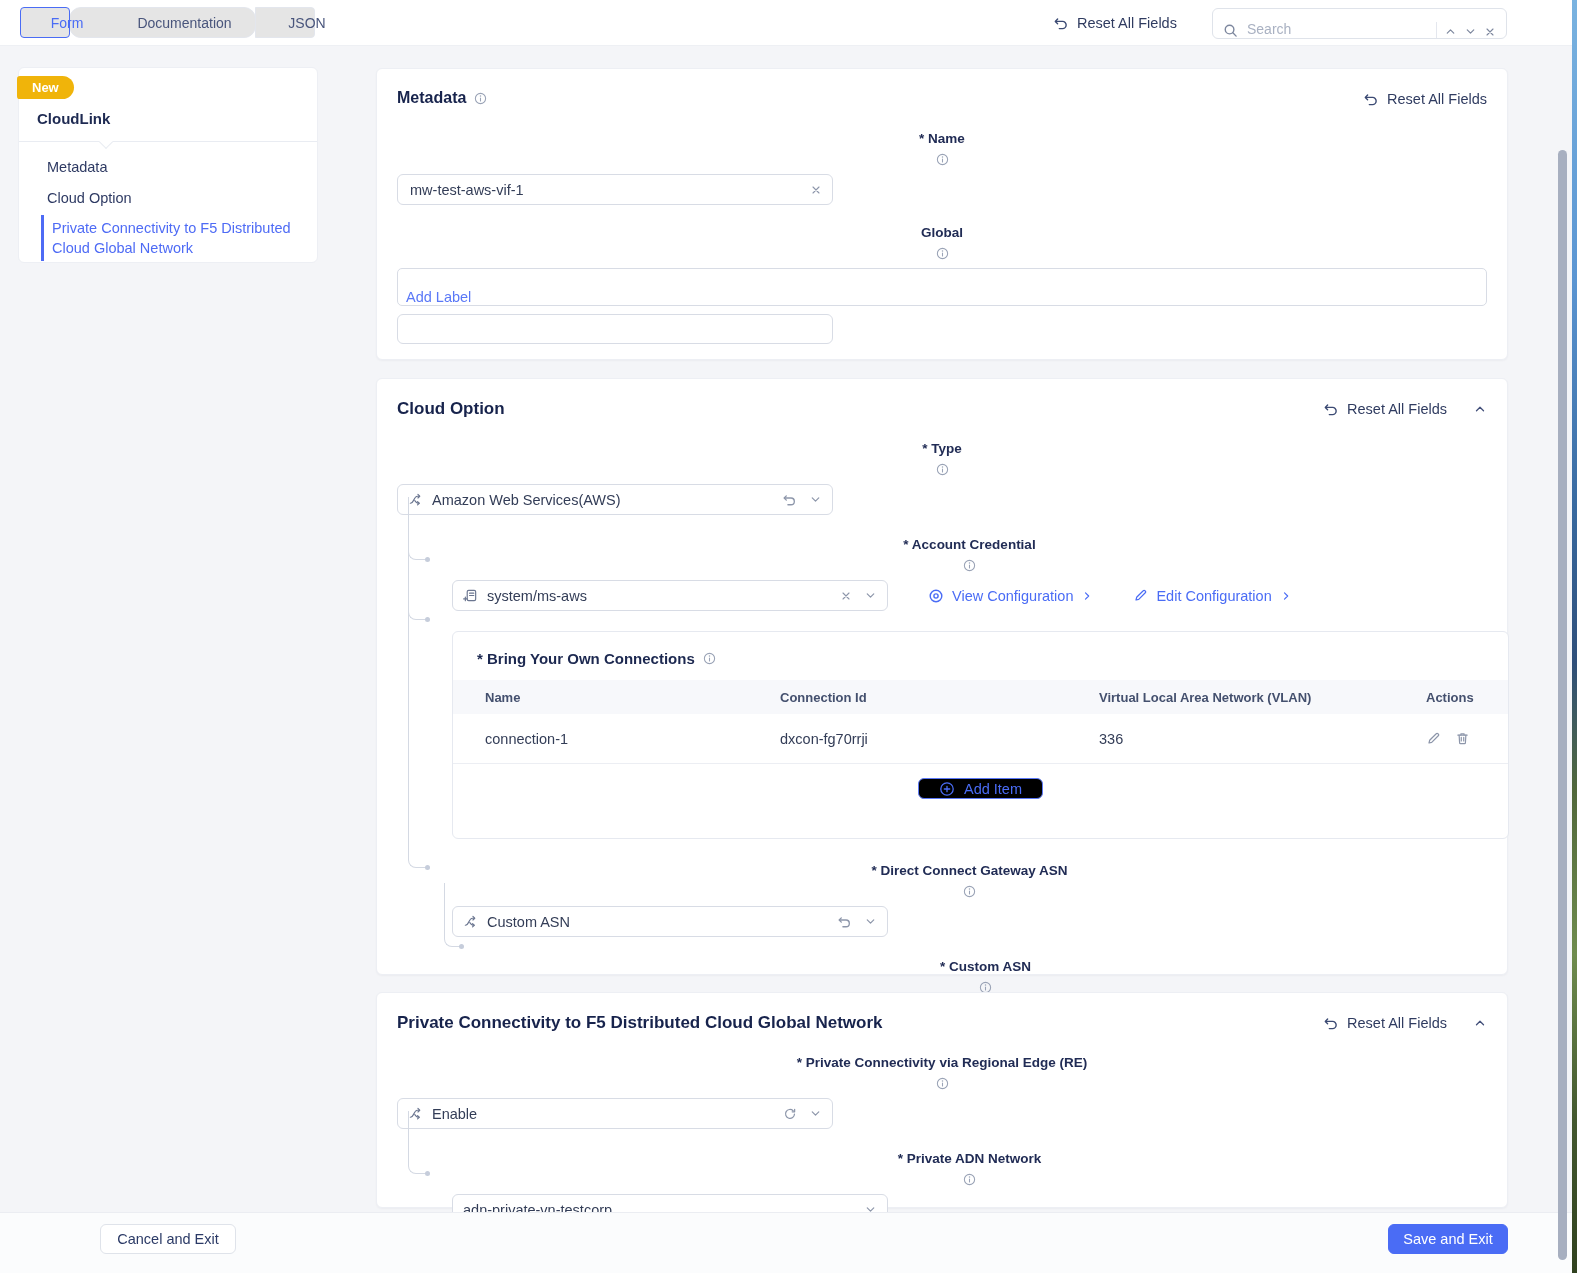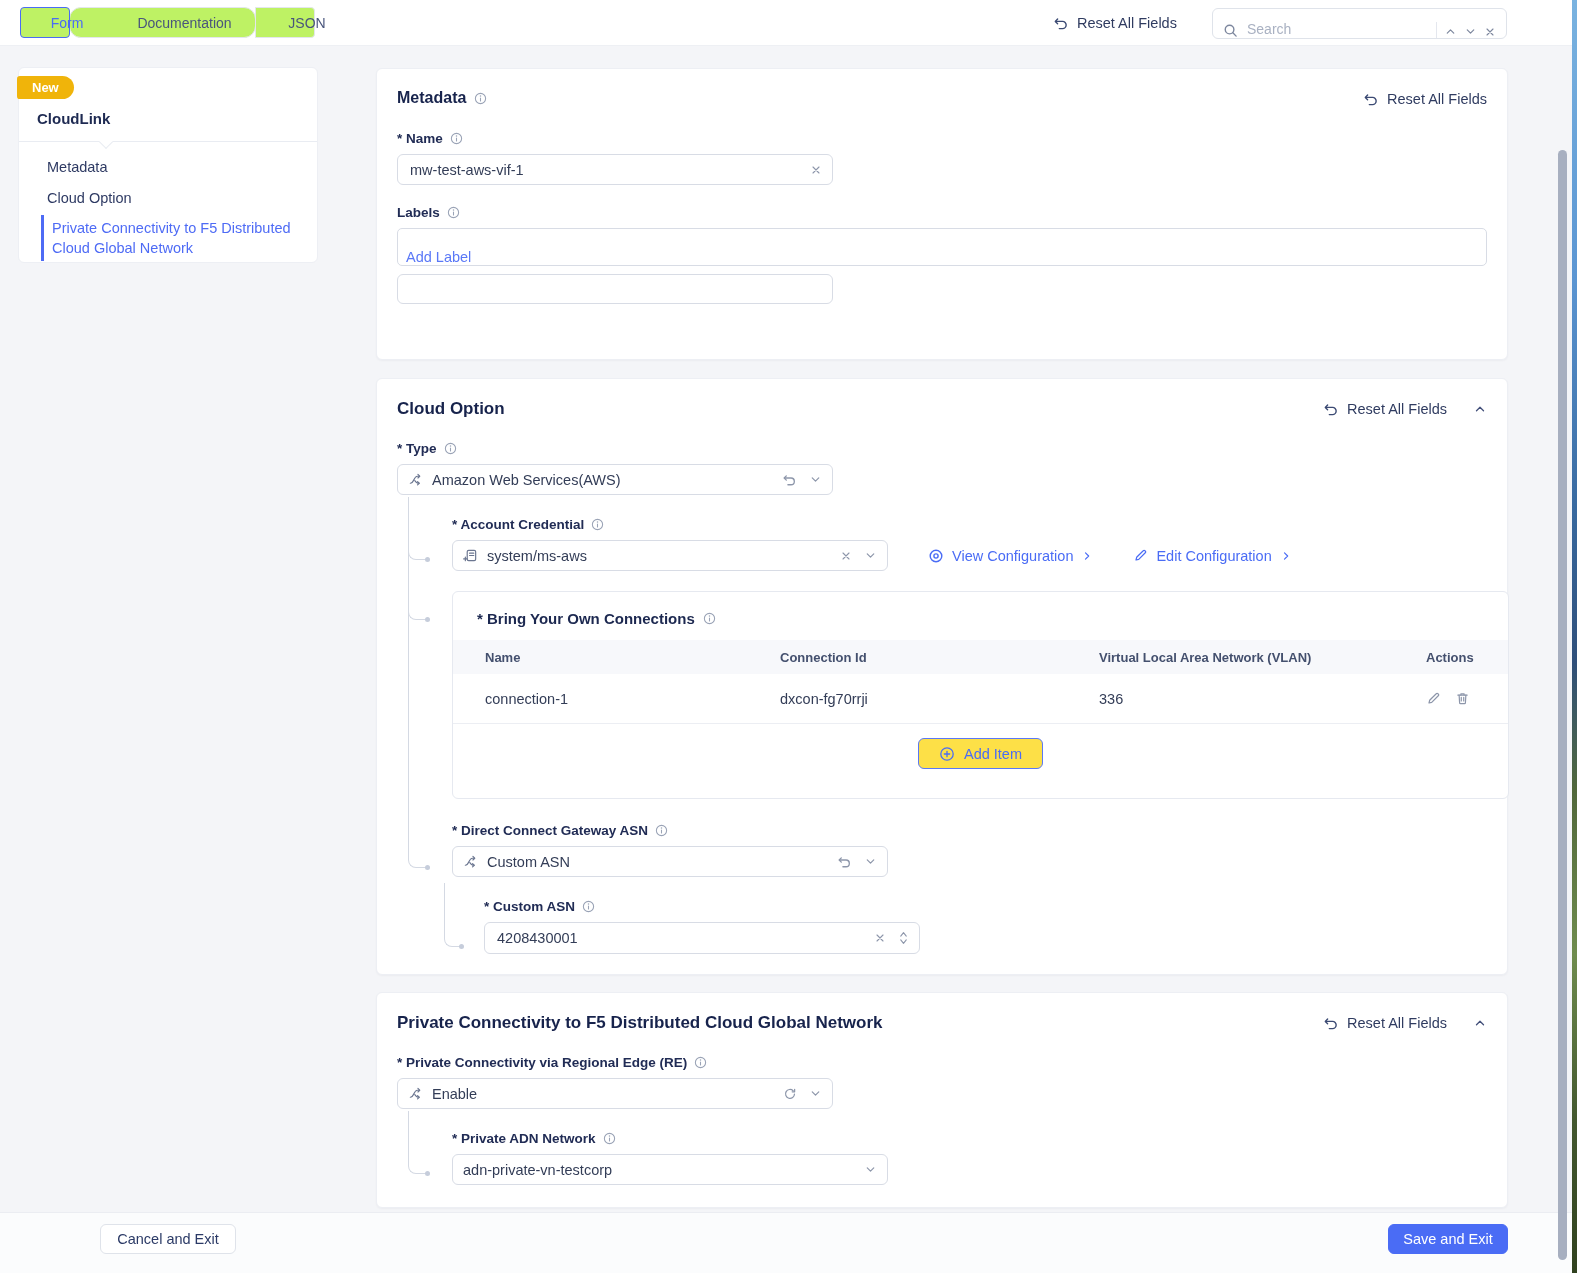--- a/index.html
+++ b/index.html
@@ -4,21 +4,21 @@
 <style>
   html,body{margin:0;padding:0;}
   body{font-family:"Liberation Sans",sans-serif;}
   #page{position:relative;width:1577px;height:1273px;background:#f4f5f8;overflow:hidden;color:#2b3a66;}
   svg{display:block;}
   .icon{display:inline-flex;flex:none;align-items:center;justify-content:center;}
 
   
   #topbar{position:absolute;left:0;top:0;width:1572px;height:46px;background:#fff;border-bottom:1px solid #eef0f4;box-sizing:border-box;}
   .tabs{position:absolute;left:20px;top:7px;display:flex;}
-  .tab{height:31px;box-sizing:border-box;display:flex;align-items:center;justify-content:center;background:#bef264;border:1px solid #e3e6ed;color:#49557c;font-size:14px;cursor:pointer;padding-left:44px;}
+  .tab{height:31px;box-sizing:border-box;display:flex;align-items:center;justify-content:center;background:#e5e5e5;border:1px solid #e3e6ed;color:#49557c;font-size:14px;cursor:pointer;padding-left:44px;}
   .tab.active{border:1px solid #4a6cf5;color:#4a6cf5;border-radius:4px;position:relative;z-index:2;}
   .tab.t2{width:187px;margin-left:-1px;border-radius:12px;}
   .tab.t3{width:60px;margin-left:-1px;border-radius:0 4px 4px 0;}
   .tab.t1{width:50px;}
   .resetbtn{display:inline-flex;align-items:center;gap:8px;color:#2f3b60;font-size:14.5px;cursor:pointer;white-space:nowrap;}
   .resetbtn .icon{color:#3b4a73;}
   #topbar-reset{position:absolute;left:1053px;top:0;height:46px;display:flex;align-items:center;}
   .searchbox{position:absolute;left:1212px;top:8px;width:295px;height:31px;box-sizing:border-box;border:1px solid #dfe3ea;border-radius:6px;background:#fff;display:flex;align-items:flex-end;padding:0 10px;gap:7px;}
   .searchbox input{flex:1;min-width:0;border:none;outline:none;font-size:14px;color:#333d57;font-family:inherit;background:transparent;}
   .searchbox input::placeholder{color:#a9b1c2;}
@@ -38,21 +38,21 @@
   
   .card{position:absolute;left:376px;width:1132px;background:#fff;border:1px solid #edeff4;border-radius:6px;box-sizing:border-box;padding:20px;box-shadow:0 1px 2px rgba(20,30,60,.04);}
   #card-metadata{top:68px;height:292px;}
   #card-cloud{top:378px;height:597px;}
   #card-private{top:992px;height:216px;}
   .card-head{display:flex;align-items:flex-start;justify-content:space-between;height:24px;}
   .card-title{font-size:17px;font-weight:700;color:#17234c;display:flex;align-items:center;gap:8px;}
   .head-right{display:flex;align-items:center;gap:26px;margin-top:2px;}
   .collapse{color:#43507a;cursor:pointer;}
 
-  .flabel{display:flex;align-items:center;gap:7px;font-size:13.5px;font-weight:700;color:#212c55;}
+  .flabel{display:flex;align-items:center;gap:7px;font-size:13.5px;font-weight:700;color:#212c55;flex-direction:column;}
   .info{color:#9aa3b6;}
   .control{display:flex;align-items:center;height:31px;box-sizing:border-box;border:1px solid #d8dce5;border-radius:6px;background:#fff;padding:0 10px;gap:9px;font-size:14.5px;color:#333d57;}
   .control .val{flex:1;min-width:0;white-space:nowrap;overflow:hidden;}
   .control .rctl{display:flex;align-items:center;gap:12px;color:#8d96aa;margin-left:auto;}
   .control .licon{color:#6b7690;}
   .w436{width:436px;}
   .tinput input{flex:1;min-width:0;border:none;outline:none;font-size:14.5px;color:#333d57;font-family:inherit;background:transparent;}
   .labels-box{margin-top:8px;height:38px;box-sizing:border-box;border:1px solid #d8dce5;border-radius:5px;background:#fff;display:flex;align-items:flex-end;padding:0 8px;cursor:text;}
   .addlabel{color:#5a78f7;font-size:14.5px;cursor:pointer;}
   .stepper{display:flex;flex-direction:column;gap:0;color:#8d96aa;}
@@ -68,21 +68,21 @@
 
   
   .byoc{margin-top:20px;width:1057px;height:208px;box-sizing:border-box;border:1px solid #e6e9f0;border-radius:6px;background:#fff;overflow:hidden;}
   .byoc-title{display:flex;align-items:center;gap:8px;padding:18px 24px 0 24px;font-size:15px;font-weight:700;color:#1c2850;}
   .tgrid{display:grid;grid-template-columns:295px 319px 327px 1fr;align-items:center;padding-left:32px;box-sizing:border-box;}
   .thead{margin-top:13px;height:34px;background:#f7f8fb;font-size:13px;font-weight:700;color:#44506e;}
   .trow{height:50px;border-bottom:1px solid #eceef3;font-size:14.5px;color:#333d57;}
   .row-actions{display:flex;align-items:center;gap:14px;color:#8d96aa;}
   .row-actions .icon{cursor:pointer;}
   .additem-wrap{display:flex;justify-content:center;margin-top:14px;}
-  .additem{display:inline-flex;align-items:center;gap:9px;height:31px;box-sizing:border-box;padding:0 20px;border:1px solid #5b78f6;border-radius:6px;background:#fde047;color:#4a6cf5;font-size:14.5px;cursor:pointer;}
+  .additem{display:inline-flex;align-items:center;gap:9px;height:21px;box-sizing:border-box;padding:0 20px;border:1px solid #5b78f6;border-radius:6px;background:#000000;color:#4a6cf5;font-size:14.5px;cursor:pointer;}
 
   
   #footer{position:absolute;left:0;top:1212px;width:1572px;height:61px;background:#fbfcfd;border-top:1px solid #ebedf2;box-sizing:border-box;}
   .btn{height:30px;box-sizing:border-box;display:inline-flex;align-items:center;justify-content:center;border-radius:6px;font-size:14.5px;cursor:pointer;font-family:inherit;}
   #cancel-btn{position:absolute;left:100px;top:11px;width:136px;background:#fff;border:1px solid #dfe3ea;color:#2b3a66;text-align:right;}
   #save-btn{position:absolute;left:1388px;top:11px;width:120px;background:#4a6cf5;border:1px solid #4a6cf5;color:#fff;}
 
   
   #scroll-thumb{position:absolute;left:1558px;top:150px;width:9px;height:1110px;border-radius:5px;background:#a7afc0;}
   #edge-sliver{position:absolute;left:1572px;top:0;width:5px;height:1273px;background:linear-gradient(180deg,#7ab3e0 0%,#5b95d2 22%,#38699f 40%,#2f4f7a 52%,#51683b 62%,#6f8c4e 75%,#43582f 88%,#31421f 100%);}
@@ -194,21 +194,21 @@
       <span class="rctl">
           <span class="icon">
             <svg width="12" height="12" viewBox="0 0 16 16" fill="none" stroke="currentColor" stroke-width="1.5" stroke-linecap="round">
               <path d="M4 4l8 8M12 4l-8 8"></path>
             </svg>
           </span>
         </span>
     </div>
 
     <div class="flabel mt20">
-      <span>Labels</span>
+      <span>Global</span>
       <span class="icon info">
           <svg width="13" height="13" viewBox="0 0 16 16" fill="none" stroke="currentColor" stroke-width="1.3">
             <circle cx="8" cy="8" r="6.3"></circle>
             <path d="M8 7.4v3.7" stroke-linecap="round"></path>
             <circle cx="8" cy="4.8" r="0.9" fill="currentColor" stroke="none"></circle>
           </svg>
         </span>
     </div>
     <div class="labels-box">
       <span class="addlabel">Add Label</span>

